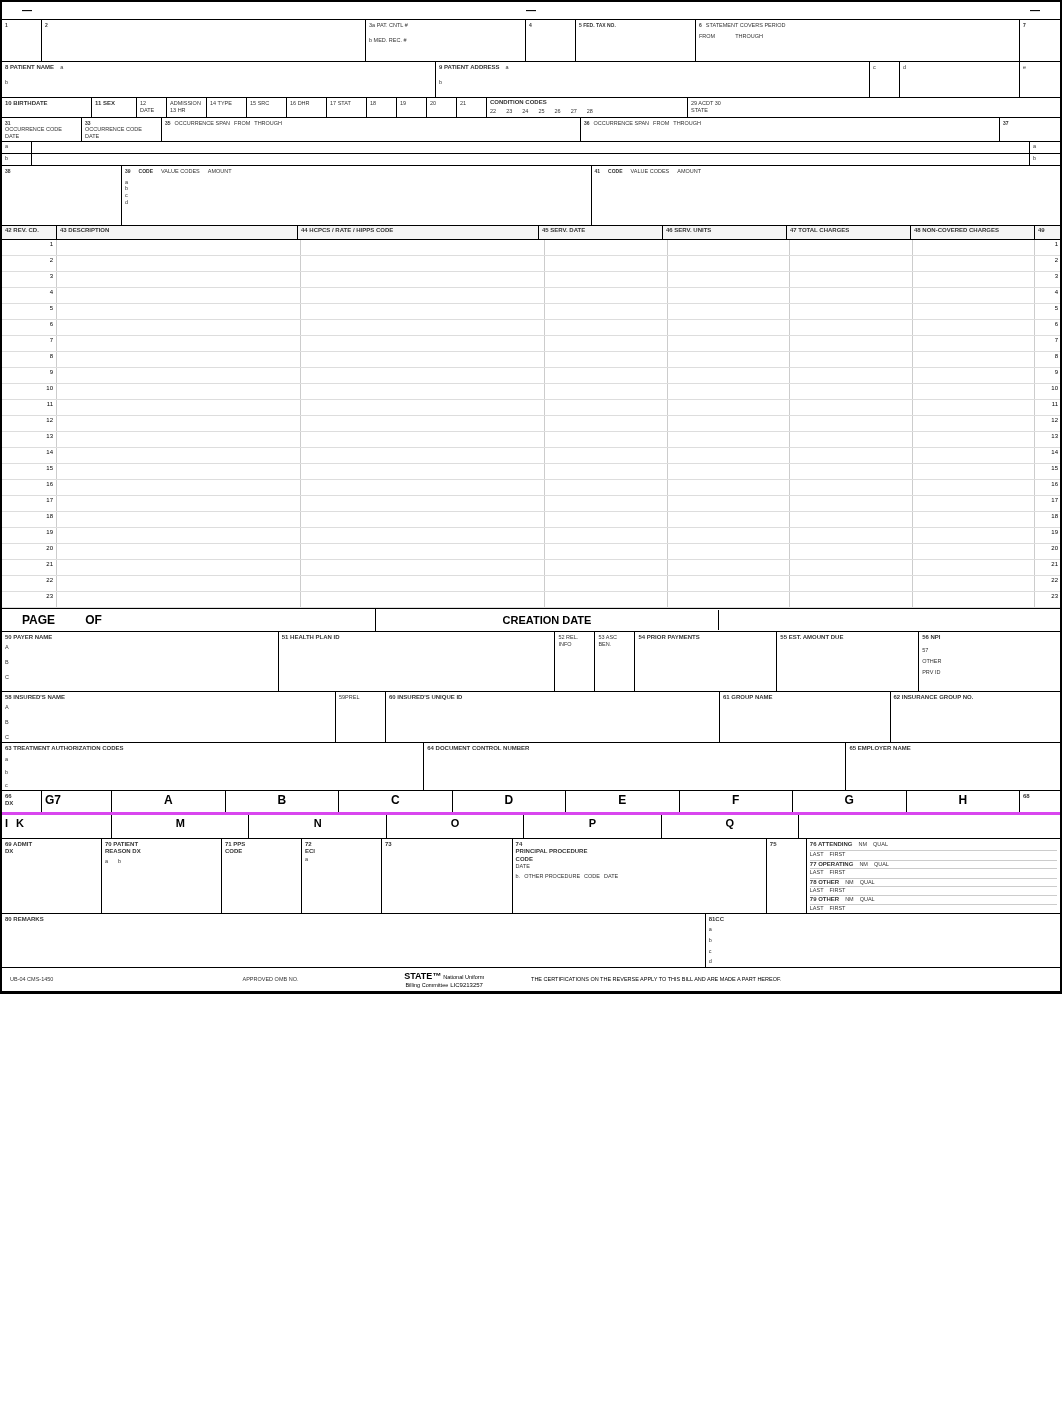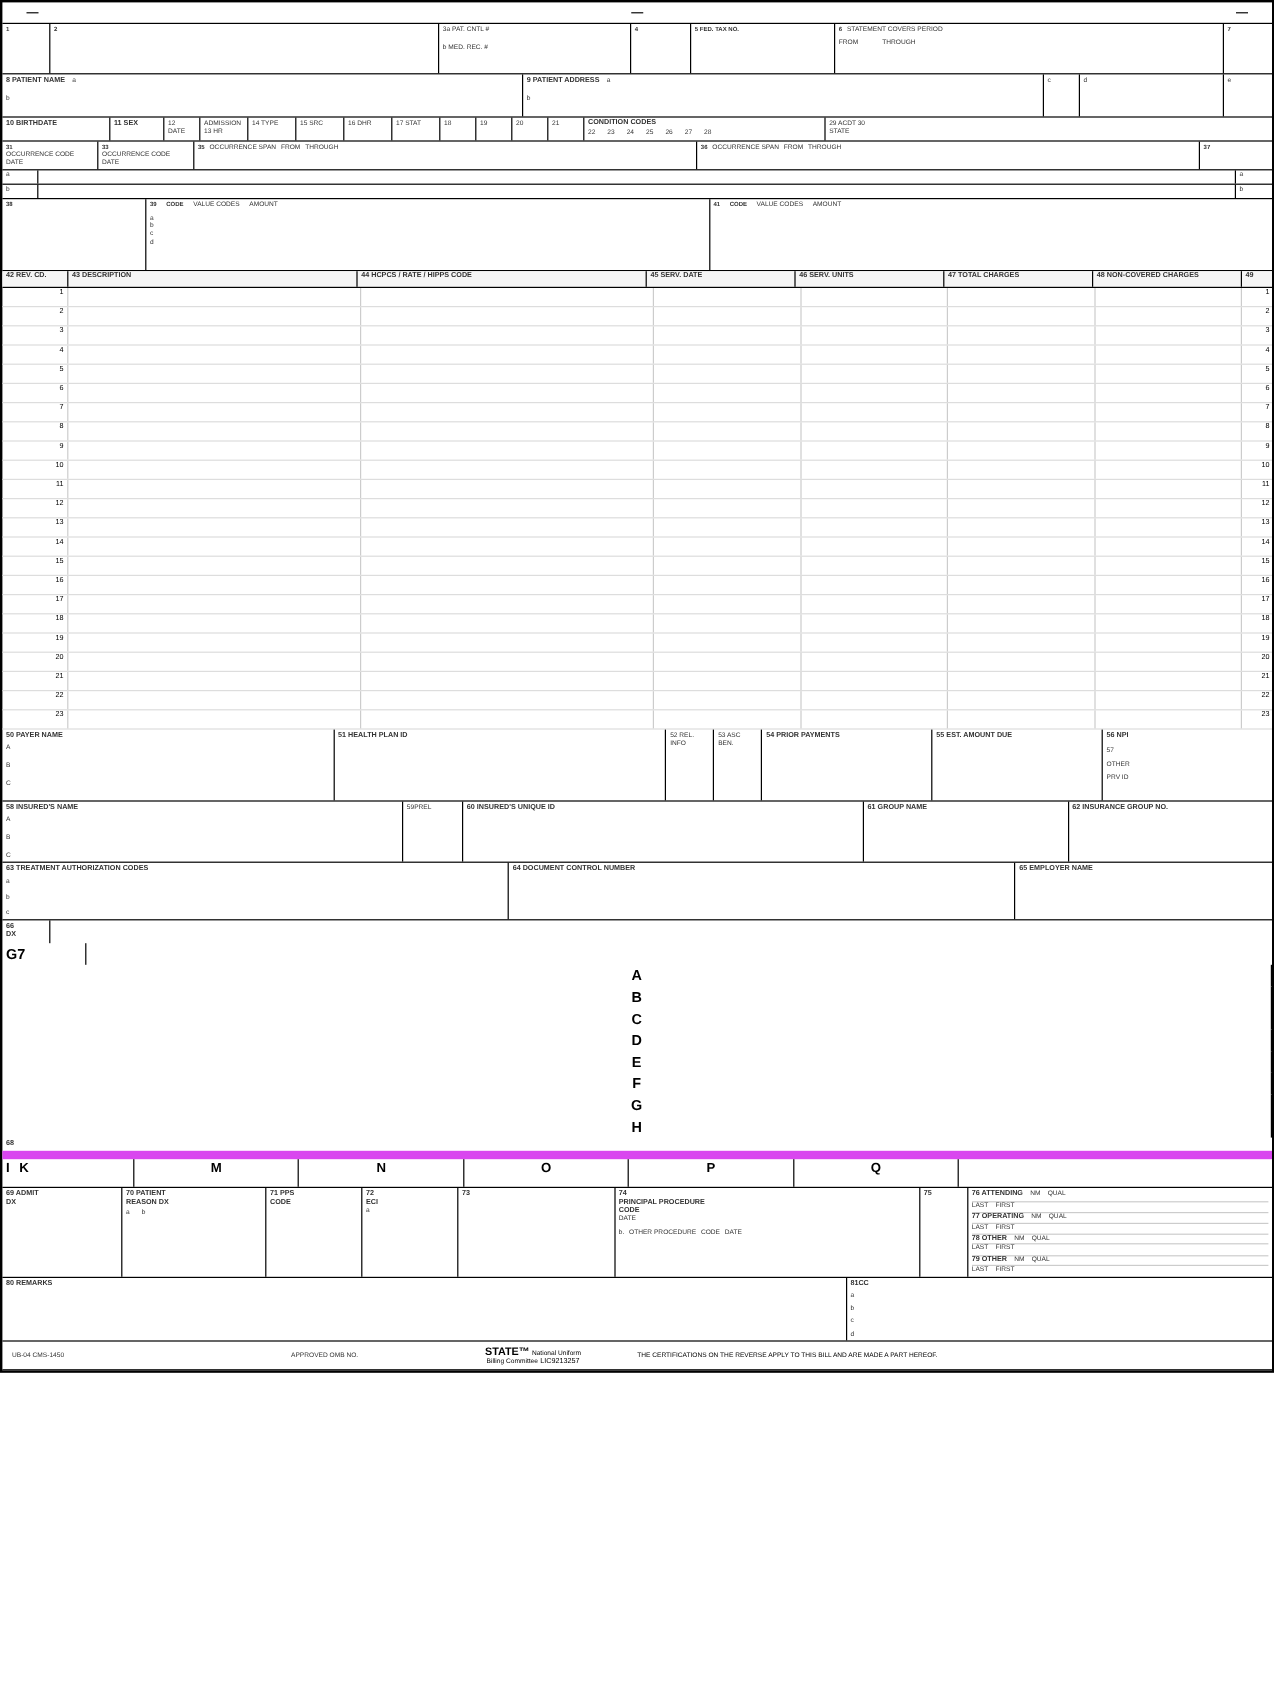--- a/index.html
+++ b/index.html
@@ -516,20 +516,30 @@
       <div style="flex:2; border-right:1px solid #ccc;"></div>
       <div style="flex:2; border-right:1px solid #ccc;"></div>
       <div style="flex:1; border-right:1px solid #ccc;"></div>
       <div style="flex:1; border-right:1px solid #ccc;"></div>
       <div style="flex:1; border-right:1px solid #ccc;"></div>
       <div style="flex:1; border-right:1px solid #ccc;"></div>
       <div style="width:25px; font-size:6px; padding:1px 2px; text-align:right;">23</div>
     </div>
     </div>
 
+  <div style="display:flex; border-top:1px solid #000; border-bottom:1px solid #000; min-height:24px; align-items:center;">
+    <div style="display:flex; align-items:center; flex:1; border-right:1px solid #000; padding:4px 20px; gap:30px;">
+      <span style="font-size:12px; font-weight:bold;">PAGE</span>
+      <span style="font-size:12px; font-weight:bold;">OF</span>
+    </div>
+    <div style="flex:1; display:flex; justify-content:center; align-items:center; border-right:1px solid #000; padding:4px;">
+      <span style="font-size:11px; font-weight:bold;">CREATION  DATE</span>
+    </div>
+    <div style="flex:1; padding:4px;"></div>
+  </div>
 
   <div style="display:flex; border-bottom:1px solid #000; min-height:60px;">
     <div style="flex:2; border-right:1px solid #000; padding:2px 3px;">
       <span class="lbl bold-lbl">50 PAYER NAME</span>
       <div style="margin-top:3px;">
           <span class="lbl">A</span>
         </div>
       <div style="margin-top:8px;">
           <span class="lbl">B</span>
         </div>
@@ -609,21 +619,21 @@
         </div>
     </div>
     <div style="flex:2; border-right:1px solid #000; padding:2px 3px;">
       <span class="lbl bold-lbl">64 DOCUMENT CONTROL NUMBER</span>
     </div>
     <div style="flex:1; padding:2px 3px;">
       <span class="lbl bold-lbl">65 EMPLOYER NAME</span>
     </div>
   </div>
 
-  <div style="display:flex; border-bottom:7px solid #d946ef; min-height:24px;flex-direction:column;">
+  <div style="display:flex; border-bottom:3px solid #d946ef; min-height:24px;">
     <div style="width:40px; border-right:1px solid #000; padding:2px 3px;">
       <span class="lbl bold-lbl" style="white-space:pre-line;">66
 DX</span>
     </div>
     <div style="width:70px; border-right:1px solid #000; padding:2px 3px;">
       <span style="font-size:12px; font-weight:bold;">G7</span>
     </div>
 
     <div style="flex:1; border-right:1px solid #000; padding:2px 3px; text-align:center;">
       <span style="font-size:12px; font-weight:bold;">A</span>

